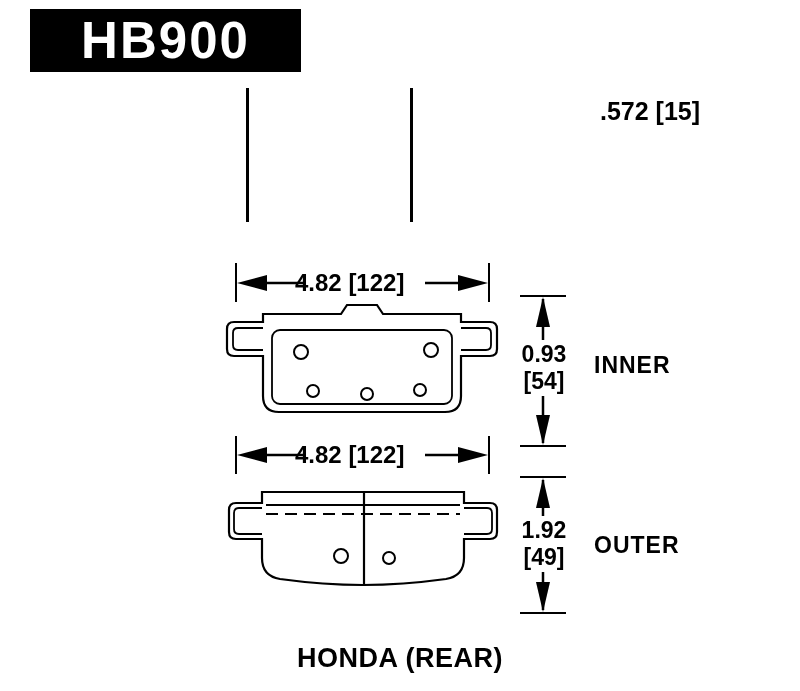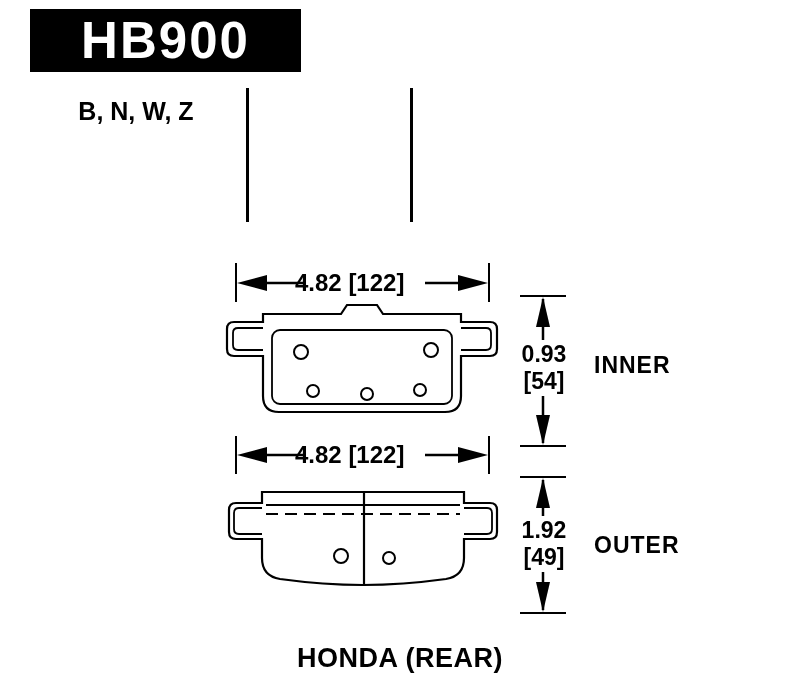--- a/index.html
+++ b/index.html
@@ -62,23 +62,23 @@
 </style>
 </head>
 <body>
 
 <div class="page">
 
   <div class="abs part-plate">
     <span>HB900</span>
   </div>
 
-  <div class="abs spec-text spec-compounds">B, N, W, Z</div>
   <div class="abs divider divider-left"></div>
   <div class="abs divider divider-right"></div>
+  <div class="abs spec-text spec-thickness">.572 [15]</div>
 
   <svg class="abs diagram" viewBox="0 0 800 691" aria-hidden="true">
 
     <g>
       <line class="tick" x1="236" y1="263" x2="236" y2="302"></line>
       <line class="tick" x1="489" y1="263" x2="489" y2="302"></line>
       <line class="shaft" x1="264" y1="283" x2="303" y2="283"></line>
       <polygon class="head" points="237,283 267,275 267,291"></polygon>
       <line class="shaft" x1="425" y1="283" x2="461" y2="283"></line>
       <polygon class="head" points="488,283 458,275 458,291"></polygon>

